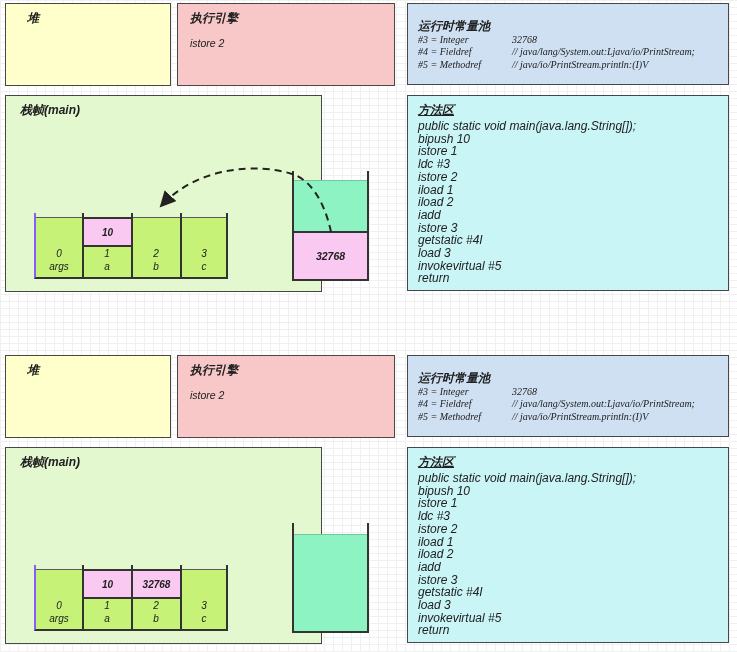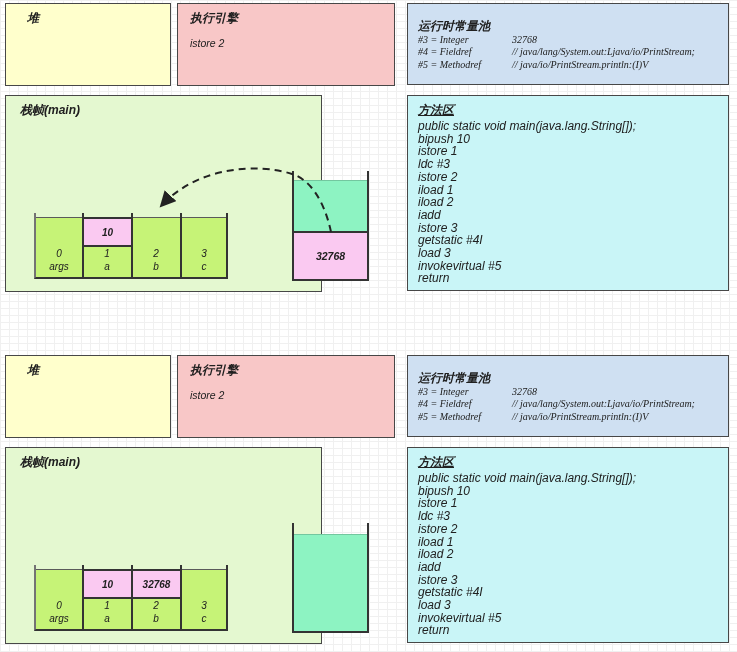--- a/index.html
+++ b/index.html
@@ -36,21 +36,21 @@
 
   .engine-instr{position:absolute;left:12px;top:33px;font-size:10.5px;}
 
   .pool-rows{position:absolute;left:10px;top:30px;right:4px;font-size:10px;line-height:12.4px;font-family:Liberation Serif, serif;}
   .pool-row{display:grid;grid-template-columns:94px 1fr;white-space:nowrap;}
 
   .code{position:absolute;left:10px;top:24px;font-size:12px;line-height:12.7px;white-space:nowrap;}
 
   
   .lva{position:absolute;left:28px;top:117px;width:194px;height:66px;
-       border-left:2px solid #737373;border-right:2px solid #333;border-bottom:2px solid #333;
+       border-left:2px solid #8b5cf6;border-right:2px solid #333;border-bottom:2px solid #333;
        box-sizing:border-box;}
   .lva-fill{position:absolute;left:0;right:0;top:4px;bottom:0;background:#c6f377;border-top:1px solid #5a5a5a;}
   .lva .divider{position:absolute;top:0;bottom:0;width:2px;background:#333;}
   .lva .d1{left:46px}.lva .d2{left:95px}.lva .d3{left:144px}
   .slot-label{position:absolute;bottom:4px;text-align:center;font-size:10px;line-height:12.5px;}
   .slot-label .idx,.slot-label .nm{display:block;}
   .sl0{left:0;width:46px}.sl1{left:48px;width:46px}.sl2{left:97px;width:46px}.sl3{left:146px;width:44px}
   .pink-box{position:absolute;top:4px;height:30px;width:51px;background:#fac9f1;
        border:2px solid #333;box-sizing:border-box;display:flex;align-items:center;justify-content:center;
        font-weight:bold;font-size:10px;}

